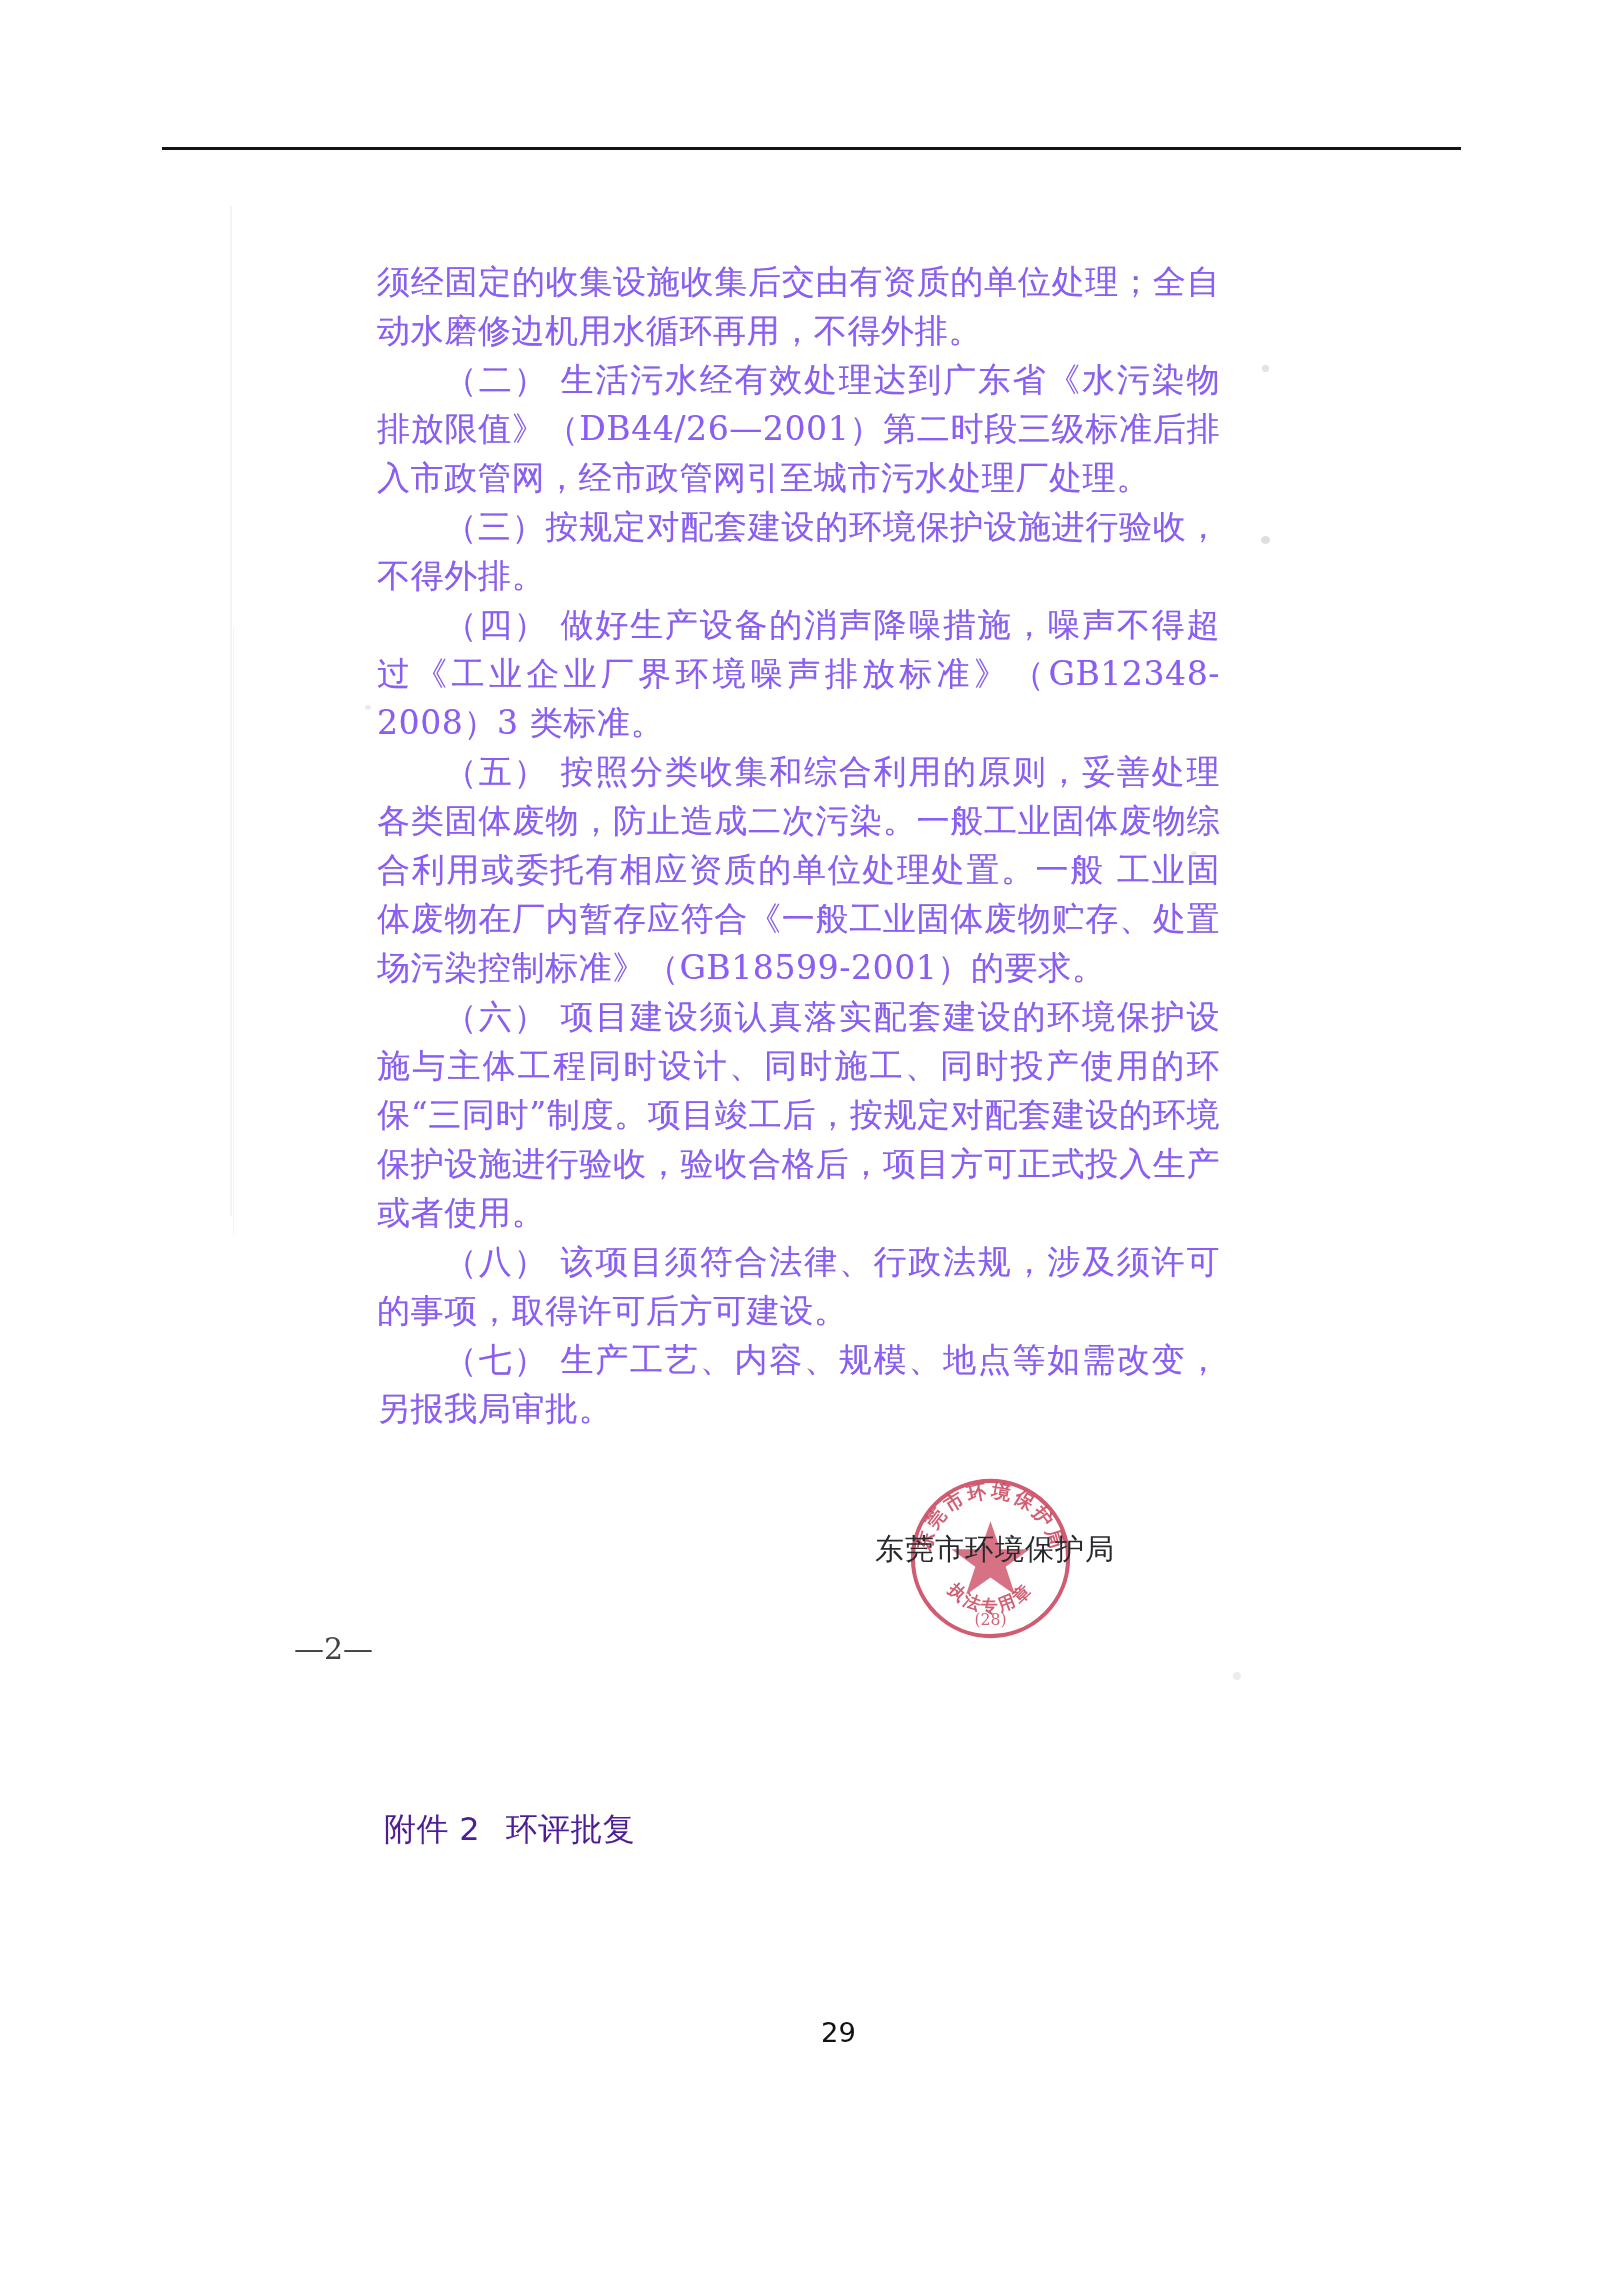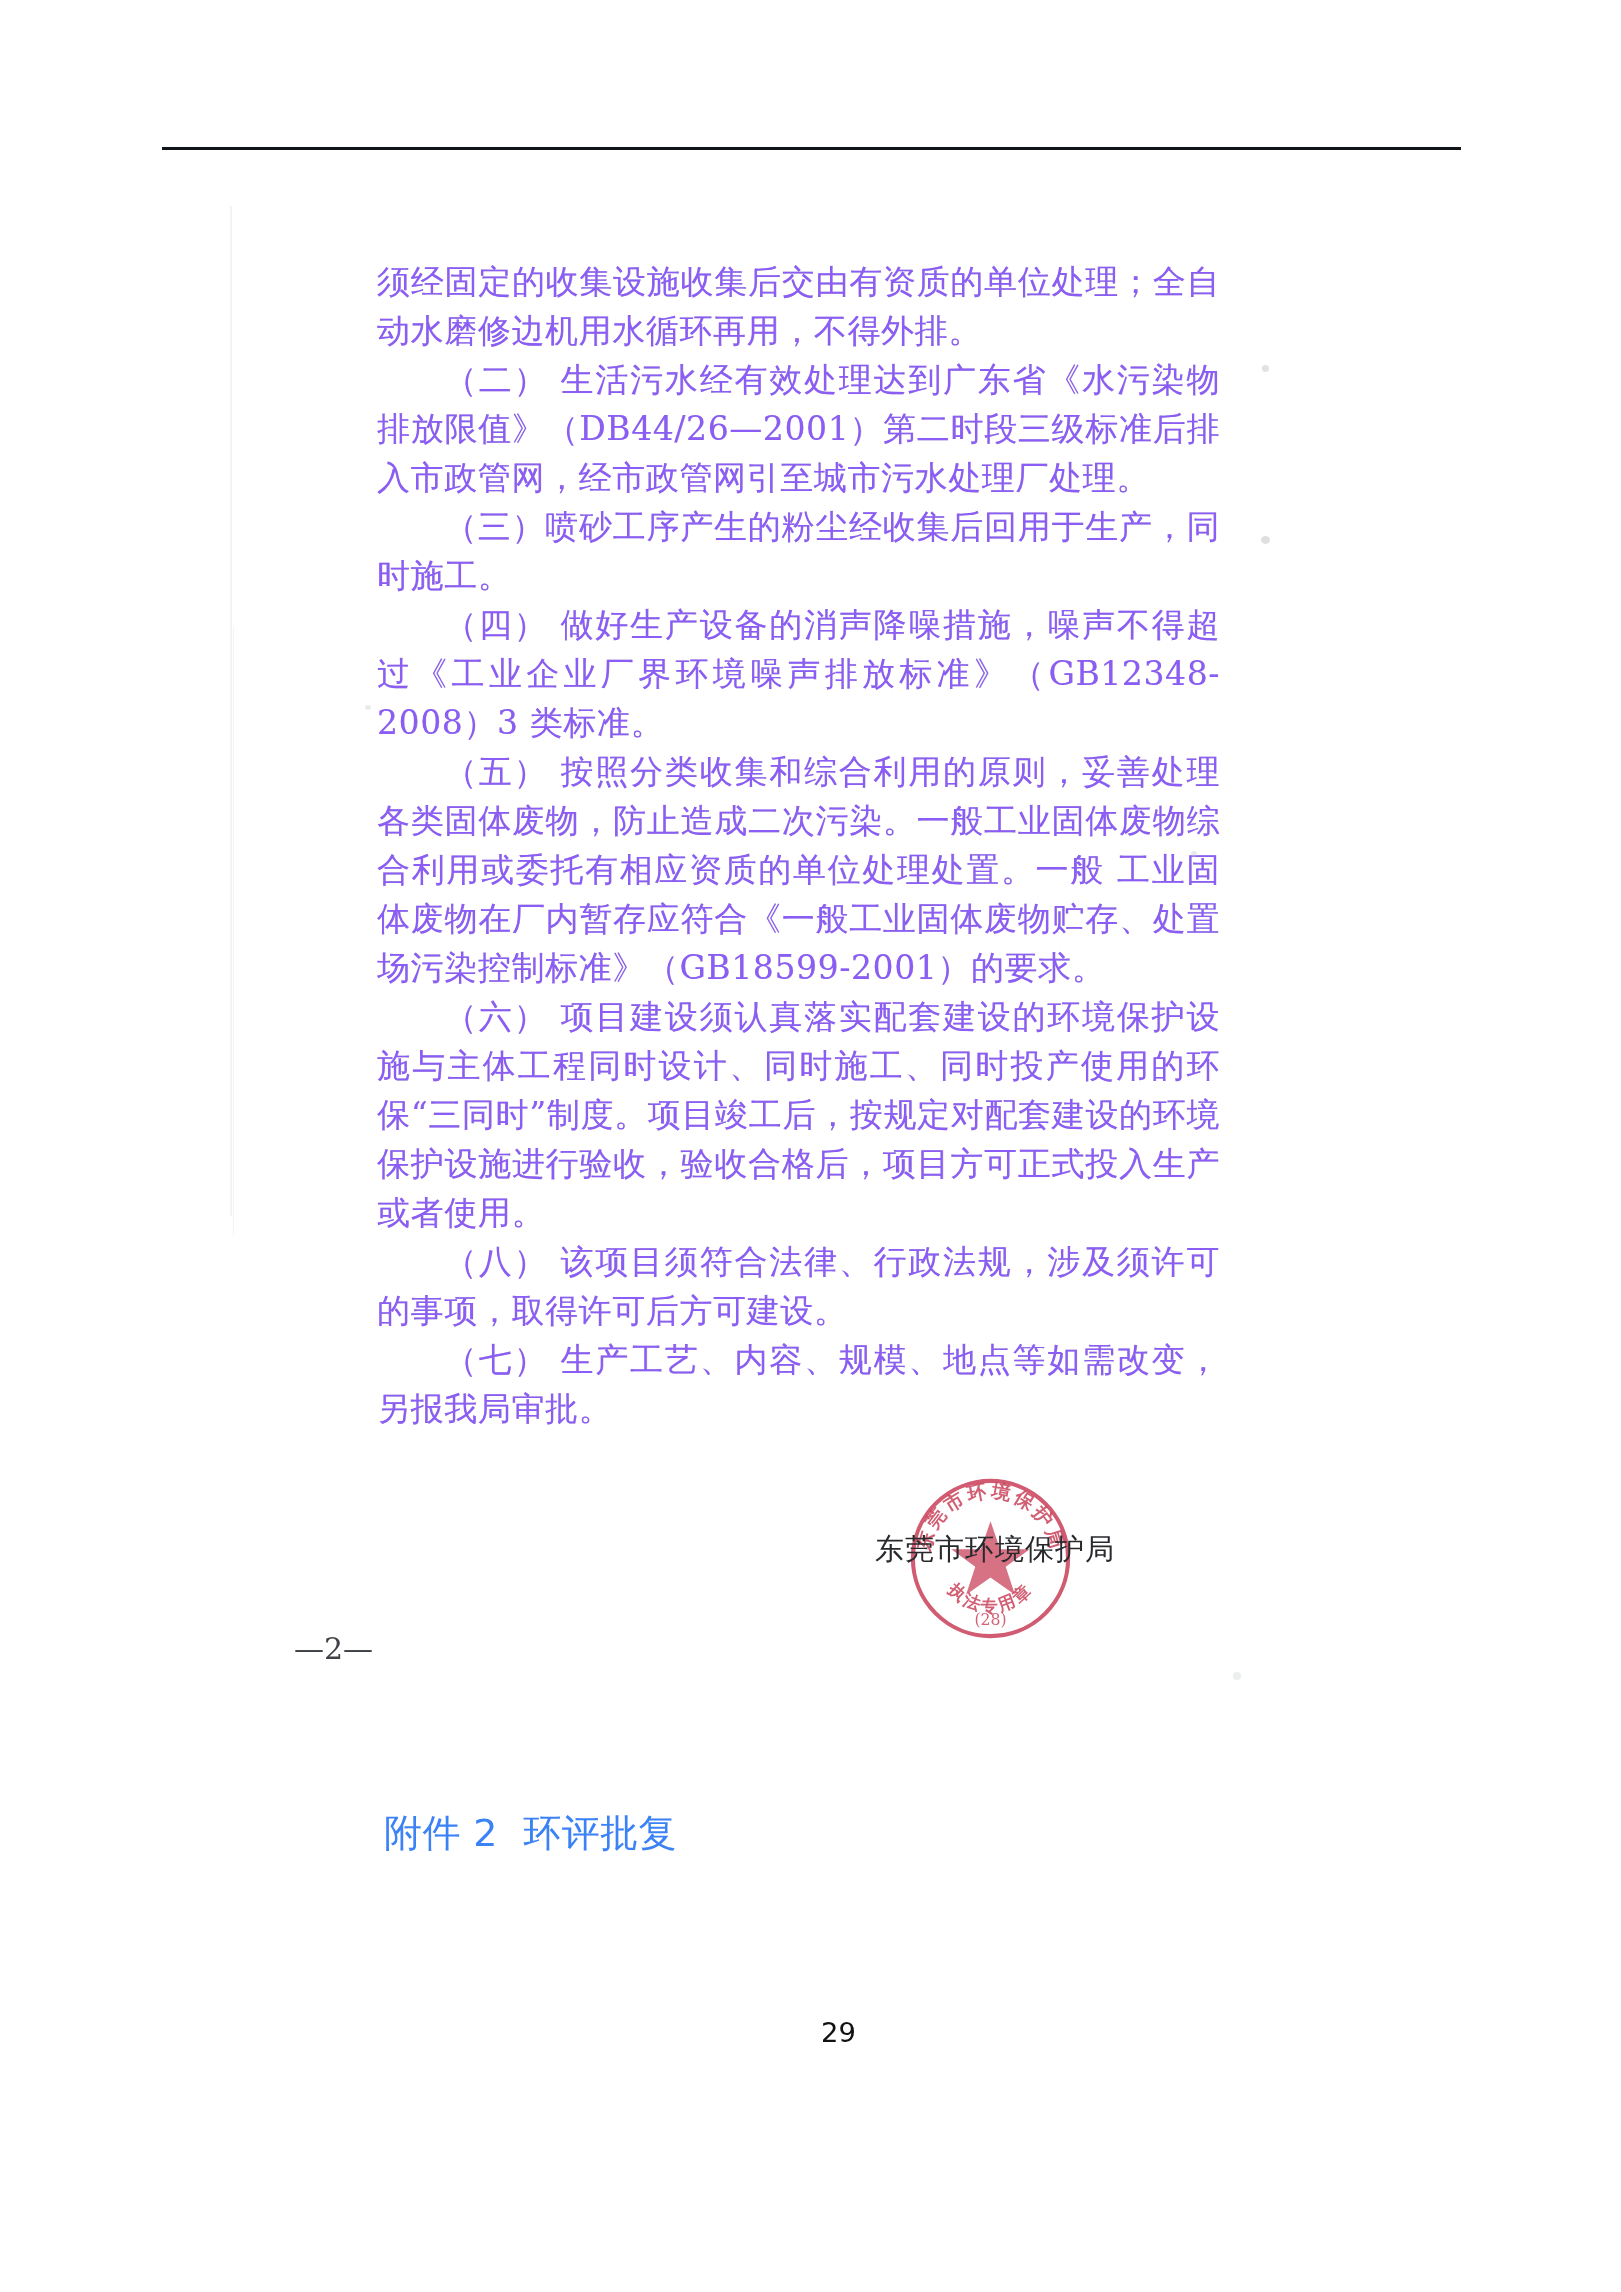--- a/index.html
+++ b/index.html
@@ -108,23 +108,23 @@
     font-family: "DejaVu Serif", "Liberation Serif", serif;
     font-size: 30px;
     letter-spacing: 0px;
   }
 
   
   #attachment-caption {
     position: absolute;
     left: 384px;
     top: 1808px;
-    color: #3b82f6;
+    color: #4c1d95;
     font-family: "DejaVu Sans", "Liberation Sans", sans-serif;
-    font-size: 38px;
+    font-size: 32px;
     letter-spacing: 0.4px;
     font-weight: 500;
   }
   #attachment-caption .gap { display: inline-block; width: 25.5px; }
 
   
   #page-number {
     position: absolute;
     left: 16px;
     top: 2017px;
@@ -154,21 +154,21 @@
 <div id="page">
 
   <div id="top-rule"></div>
 
   <div class="scan-edge" id="scan-edge-left"></div>
   <div class="scan-edge" id="scan-edge-left2"></div>
 
   <div id="scan-body">
     <p class="para">须经固定的收集设施收集后交由有资质的单位处理；全自动水磨修边机用水循环再用，不得外排。</p>
     <p class="para indent">（二） 生活污水经有效处理达到广东省《水污染物排放限值》（DB44/26—2001）第二时段三级标准后排入市政管网，经市政管网引至城市污水处理厂处理。</p>
-    <p class="para indent">（三）喷砂工序产生的粉尘经收集后回用于生产，同时施工。</p>
+    <p class="para indent">（三）按规定对配套建设的环境保护设施进行验收，不得外排。</p>
     <p class="para indent">（四） 做好生产设备的消声降噪措施，噪声不得超过《工业企业厂界环境噪声排放标准》（GB12348-2008）3 类标准。</p>
     <p class="para indent">（五） 按照分类收集和综合利用的原则，妥善处理各类固体废物，防止造成二次污染。一般工业固体废物综合利用或委托有相应资质的单位处理处置。一般 工业固体废物在厂内暂存应符合《一般工业固体废物贮存、处置场污染控制标准》（GB18599-2001）的要求。</p>
     <p class="para indent">（六） 项目建设须认真落实配套建设的环境保护设施与主体工程同时设计、同时施工、同时投产使用的环保“三同时”制度。项目竣工后，按规定对配套建设的环境保护设施进行验收，验收合格后，项目方可正式投入生产或者使用。</p>
     <p class="para indent">（八） 该项目须符合法律、行政法规，涉及须许可的事项，取得许可后方可建设。</p>
     <p class="para indent">（七） 生产工艺、内容、规模、地点等如需改变，另报我局审批。</p>
   </div>
 
   <div id="seal">
     <svg width="165" height="165" viewBox="0 0 168 168" xmlns="http://www.w3.org/2000/svg">
       <defs>

